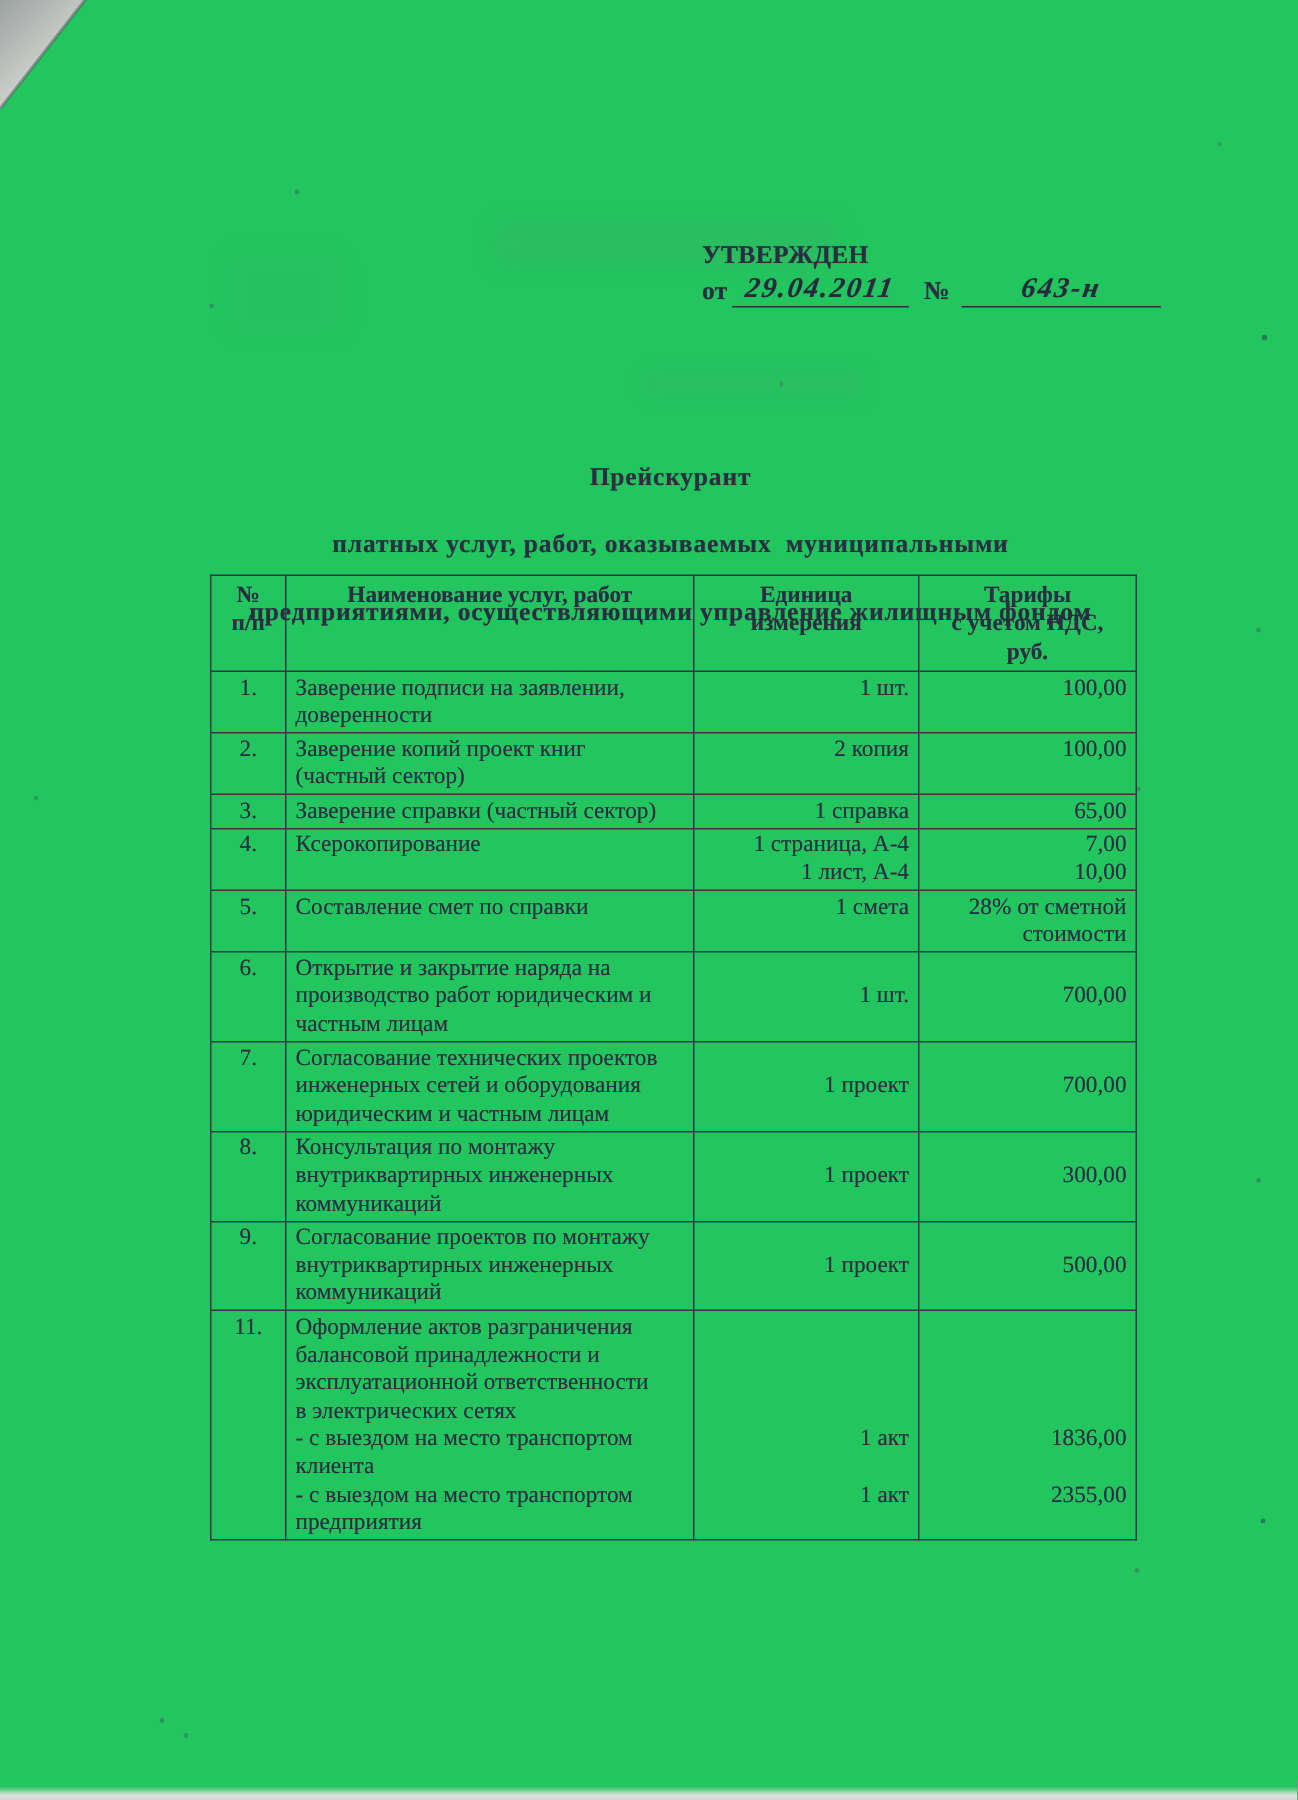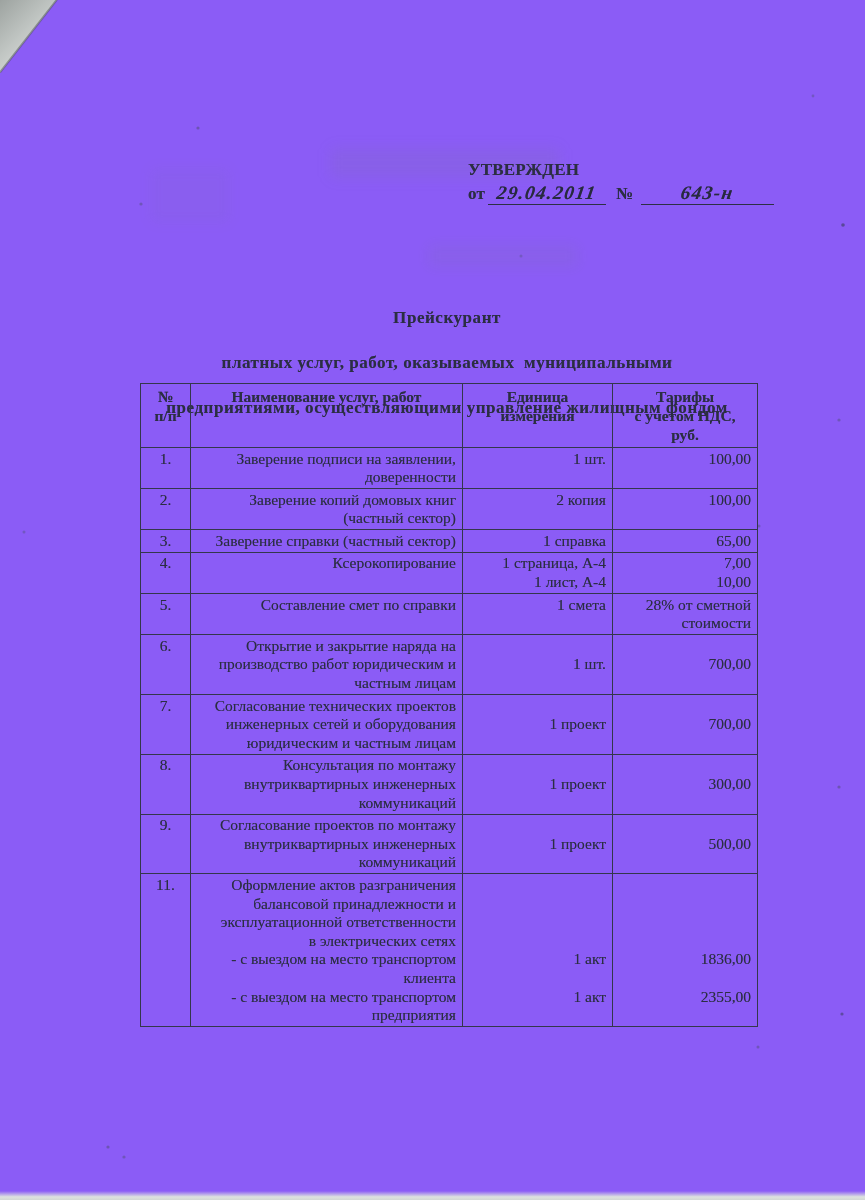--- a/index.html
+++ b/index.html
@@ -1,20 +1,20 @@
 <!DOCTYPE html>
 <html lang="ru"><head>
 <meta charset="utf-8">
 <style>
   html,body{margin:0;padding:0;background:#8a8f8c;}
   .page{
     position:relative;
     width:865px;height:1200px;
     margin:0 auto;
-    background:#8b5cf6;
+    background:#22c55e;
     font-family:"Liberation Serif", serif;
     color:#2b2e42;
     overflow:hidden;
   }
   
   .fold{
     position:absolute;top:0;left:0;width:57px;height:73px;
     background:linear-gradient(135deg,#9da3a0 0%,#c2c7c4 45%,#dfe2e0 80%,#eceeec 100%);
     clip-path:polygon(0 0,100% 0,0 100%);
   }
@@ -92,21 +92,21 @@
     vertical-align:top;
     white-space:pre-line;
     padding:1.5px 6px;
     text-shadow:0 0 .4px rgba(43,46,66,.5);
   }
   table.price th{
     font-size:15.5px;font-weight:bold;text-align:center;
     padding:3px 3px;line-height:19px;
   }
   td.c-num{text-align:center;padding-left:2px;padding-right:2px;}
-  td.c-name{text-align:right;padding-left:9px;padding-right:5px;}
+  td.c-name{text-align:left;padding-left:9px;padding-right:5px;}
   td.c-unit,td.c-tariff{text-align:right;}
   tr.mid td.c-unit, tr.mid td.c-tariff{vertical-align:middle;}
 </style>
 </head>
 <body>
 
 <div class="page">
 
   <div class="fold"></div>
   <div class="fold-edge"></div>
@@ -158,21 +158,21 @@
     <tbody>
       <tr>
         <td class="c-num">1.</td>
         <td class="c-name">Заверение подписи на заявлении,
 доверенности</td>
         <td class="c-unit">1 шт.</td>
         <td class="c-tariff">100,00</td>
       </tr>
       <tr>
         <td class="c-num">2.</td>
-        <td class="c-name">Заверение копий домовых книг
+        <td class="c-name">Заверение копий проект книг
 (частный сектор)</td>
         <td class="c-unit">2 копия</td>
         <td class="c-tariff">100,00</td>
       </tr>
       <tr>
         <td class="c-num">3.</td>
         <td class="c-name">Заверение справки (частный сектор)</td>
         <td class="c-unit">1 справка</td>
         <td class="c-tariff">65,00</td>
       </tr>

